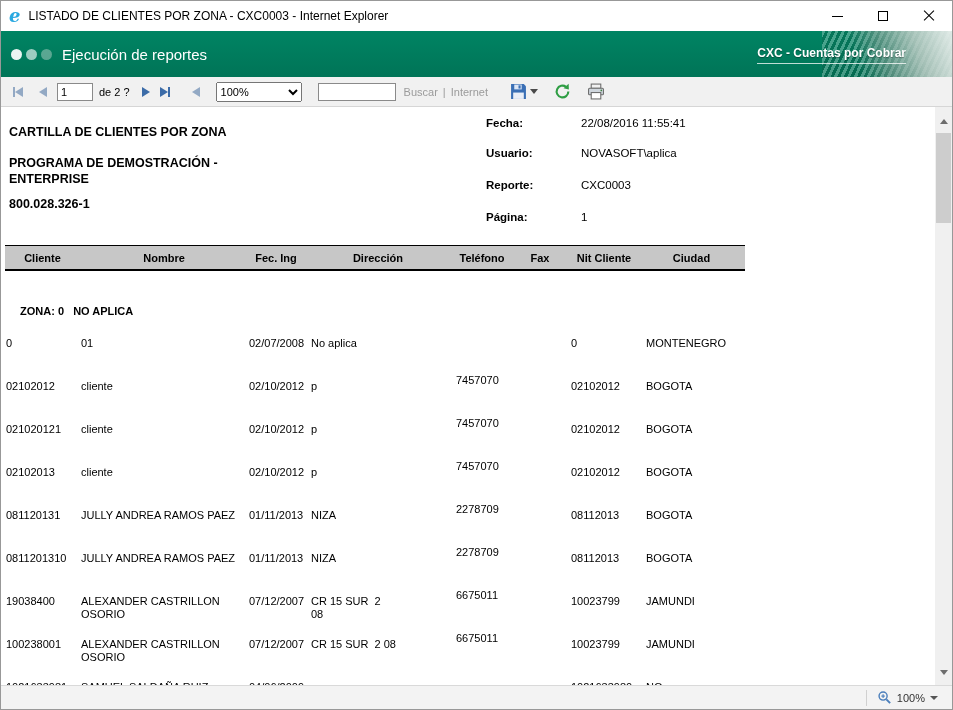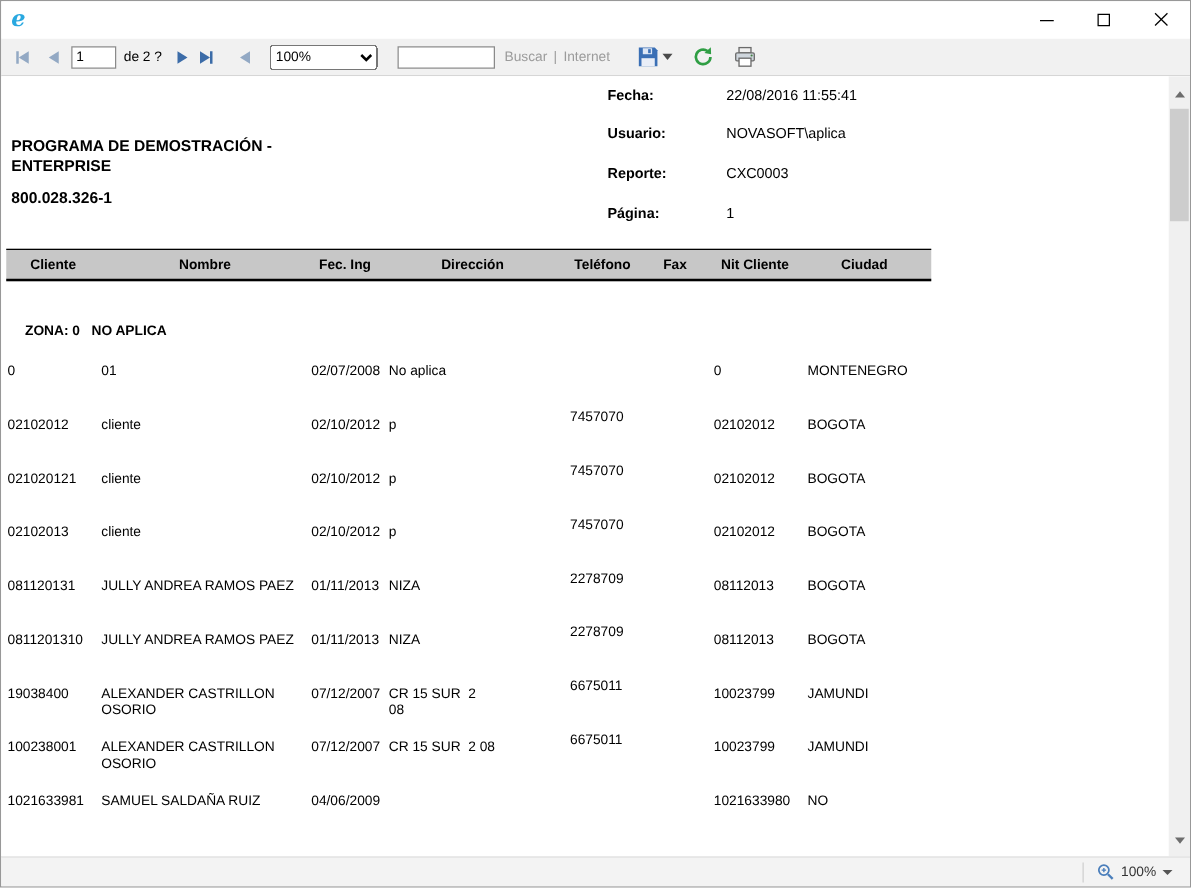--- a/index.html
+++ b/index.html
@@ -92,33 +92,44 @@
   .zoom-text { font-size:11px; color:#333; }
   .caret-tiny { width:0; height:0; border-left:4px solid transparent; border-right:4px solid transparent; border-top:4px solid #555; }
 </style>
 </head>
 <body>
 
 <div class="window">
 
   <div class="titlebar">
     <span class="ie-icon">e</span>
+    <span class="title-text">LISTADO DE CLIENTES POR ZONA - CXC0003 - Internet Explorer</span>
     <div class="win-controls">
       <span class="win-btn">
           <span class="glyph-min"></span>
         </span>
       <span class="win-btn">
           <span class="glyph-max"></span>
         </span>
       <span class="win-btn">
           <span class="glyph-close"></span>
         </span>
     </div>
   </div>
 
+  <div class="app-header">
+    <div class="dots">
+      <span class="dot dot1"></span>
+      <span class="dot dot2"></span>
+      <span class="dot dot3"></span>
+    </div>
+    <span class="app-title">Ejecución de reportes</span>
+    <div class="header-art"></div>
+    <span class="brand">CXC - Cuentas por Cobrar</span>
+  </div>
 
   <div class="toolbar">
     <span class="nav-ico muted tb-gap-m">
       <span class="vbar"></span>
         <span class="tri-l"></span>
     </span>
     <span class="nav-ico muted tb-gap-s">
       <span class="tri-l"></span>
     </span>
     <input class="page-input" type="text" value="1" style="">
@@ -160,20 +171,21 @@
         <rect x="3.5" y="1" width="9" height="4" fill="#f0f0f0" stroke="#6b6b6b"></rect>
         <rect x="1" y="5" width="14" height="6" rx="1" fill="#cfd6dd" stroke="#6b6b6b"></rect>
         <rect x="3.5" y="9" width="9" height="6" fill="#ffffff" stroke="#6b6b6b"></rect>
         <circle cx="13" cy="7" r="0.8" fill="#3f7f3f"></circle>
       </svg>
     </span>
   </div>
 
   <div class="content">
     <div class="report">
+      <div class="report-title">CARTILLA DE CLIENTES POR ZONA</div>
       <div class="report-subtitle">PROGRAMA DE DEMOSTRACIÓN - ENTERPRISE</div>
       <div class="report-nit">800.028.326-1</div>
 
       <div class="meta-row m0">
         <span class="meta-label">Fecha:</span>
         <span class="meta-value">22/08/2016 11:55:41</span>
       </div>
       <div class="meta-row m1">
         <span class="meta-label">Usuario:</span>
         <span class="meta-value">NOVASOFT\aplica</span>

